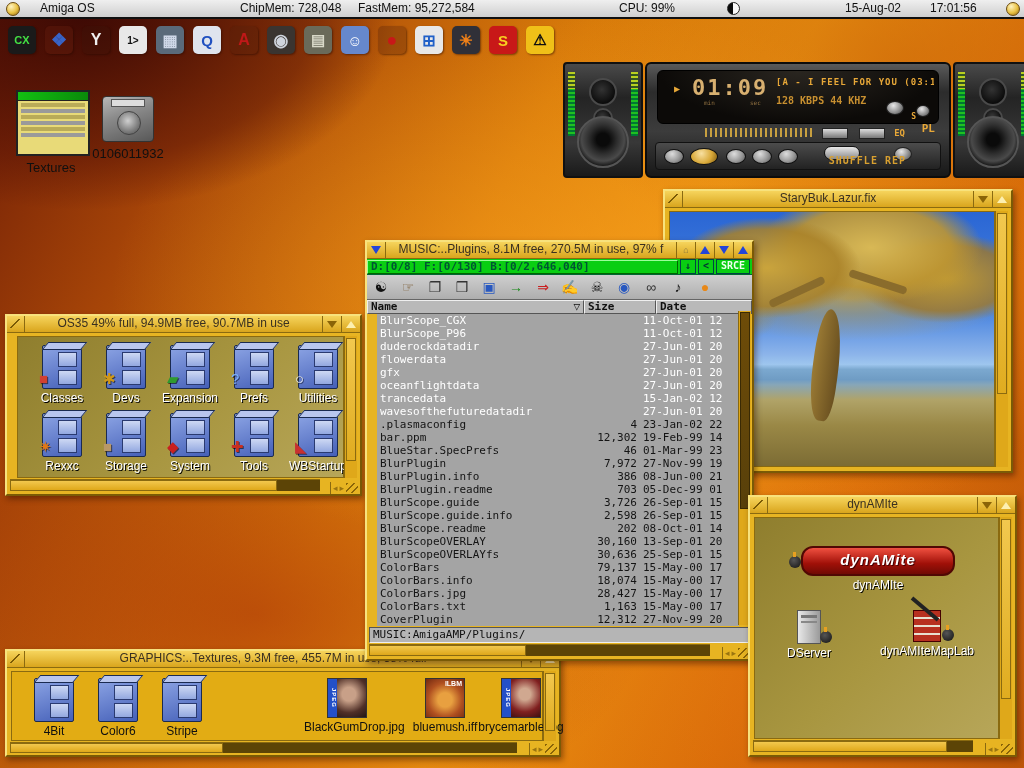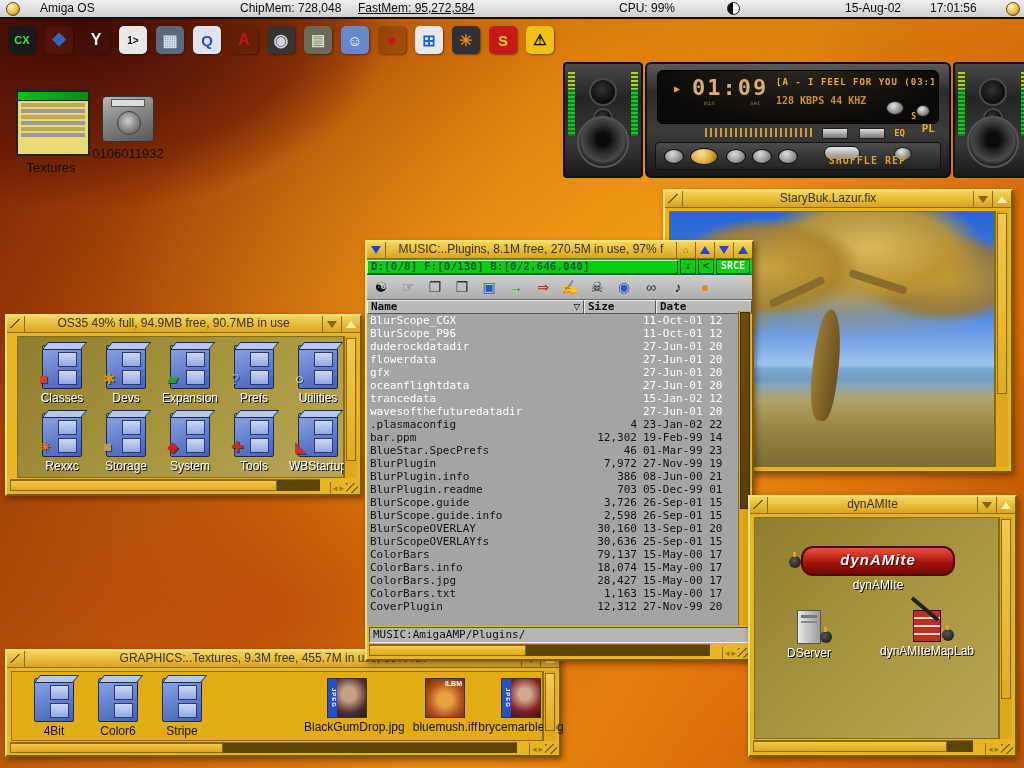--- a/index.html
+++ b/index.html
@@ -168,21 +168,21 @@
 </style>
 </head>
 <body>
 
 <div class="screen">
 
   <div class="menubar">
     <div class="goldball" style="left:6px;top:2px;"></div>
     <span class="mb" style="left:40px;">Amiga OS</span>
     <span class="mb" style="left:240px;">ChipMem: 728,048</span>
-    <span class="mb" style="left:358px;text-decoration:underline;">FastMem: 95,272,584</span>
+    <span class="mb" style="left:358px;">FastMem: 95,272,584</span>
     <span class="mb" style="left:594px;margin-left:25px;">CPU: 99%</span>
     <div class="moon" style="left:727px;top:2px;"></div>
     <span class="mb" style="left:845px;">15-Aug-02</span>
     <span class="mb" style="left:930px;">17:01:56</span>
     <div class="goldball" style="left:1006px;top:2px;"></div>
   </div>
 
   <div>
       <div class="dockicon" style="left: 8px; background: rgb(26, 26, 26); color: rgb(68, 224, 68); font-size: 11px;">CX</div>
       <div class="dockicon" style="left: 45px; background: rgba(120, 40, 20, 0.25); color: rgb(56, 100, 200); font-size: 18px;">❖</div>
@@ -426,21 +426,21 @@
         <div class="ticon" style="color: rgb(232, 136, 24);">●</div>
       </div>
     <div class="hdrrow">
       <div class="hcell" style="flex:1;justify-content:space-between;">
         <span>Name</span>
           <span>▽</span>
       </div>
       <div class="hcell" style="width:64px;">Size</div>
       <div class="hcell" style="width:88px;">Date</div>
     </div>
-    <div class="flist" style="height:312px;margin-right:13px;">
+    <div class="flist" style="height:312px;margin-right:13px;margin-left:10px;">
         <div class="frow dir">
           <div class="fname">BlurScope_CGX</div>
           <div class="fsize"></div>
           <div class="fdate">11-Oct-01 12</div>
         </div>
         <div class="frow dir">
           <div class="fname">BlurScope_P96</div>
           <div class="fsize"></div>
           <div class="fdate">11-Oct-01 12</div>
         </div>
@@ -506,20 +506,25 @@
         </div>
         <div class="frow fil">
           <div class="fname">BlurScope.guide</div>
           <div class="fsize">3,726</div>
           <div class="fdate">26-Sep-01 15</div>
         </div>
         <div class="frow fil">
           <div class="fname">BlurScope.guide.info</div>
           <div class="fsize">2,598</div>
           <div class="fdate">26-Sep-01 15</div>
+        </div>
+        <div class="frow fil">
+          <div class="fname">BlurScope.readme</div>
+          <div class="fsize">202</div>
+          <div class="fdate">08-Oct-01 14</div>
         </div>
         <div class="frow fil">
           <div class="fname">BlurScopeOVERLAY</div>
           <div class="fsize">30,160</div>
           <div class="fdate">13-Sep-01 20</div>
         </div>
         <div class="frow fil">
           <div class="fname">BlurScopeOVERLAYfs</div>
           <div class="fsize">30,636</div>
           <div class="fdate">25-Sep-01 15</div>

